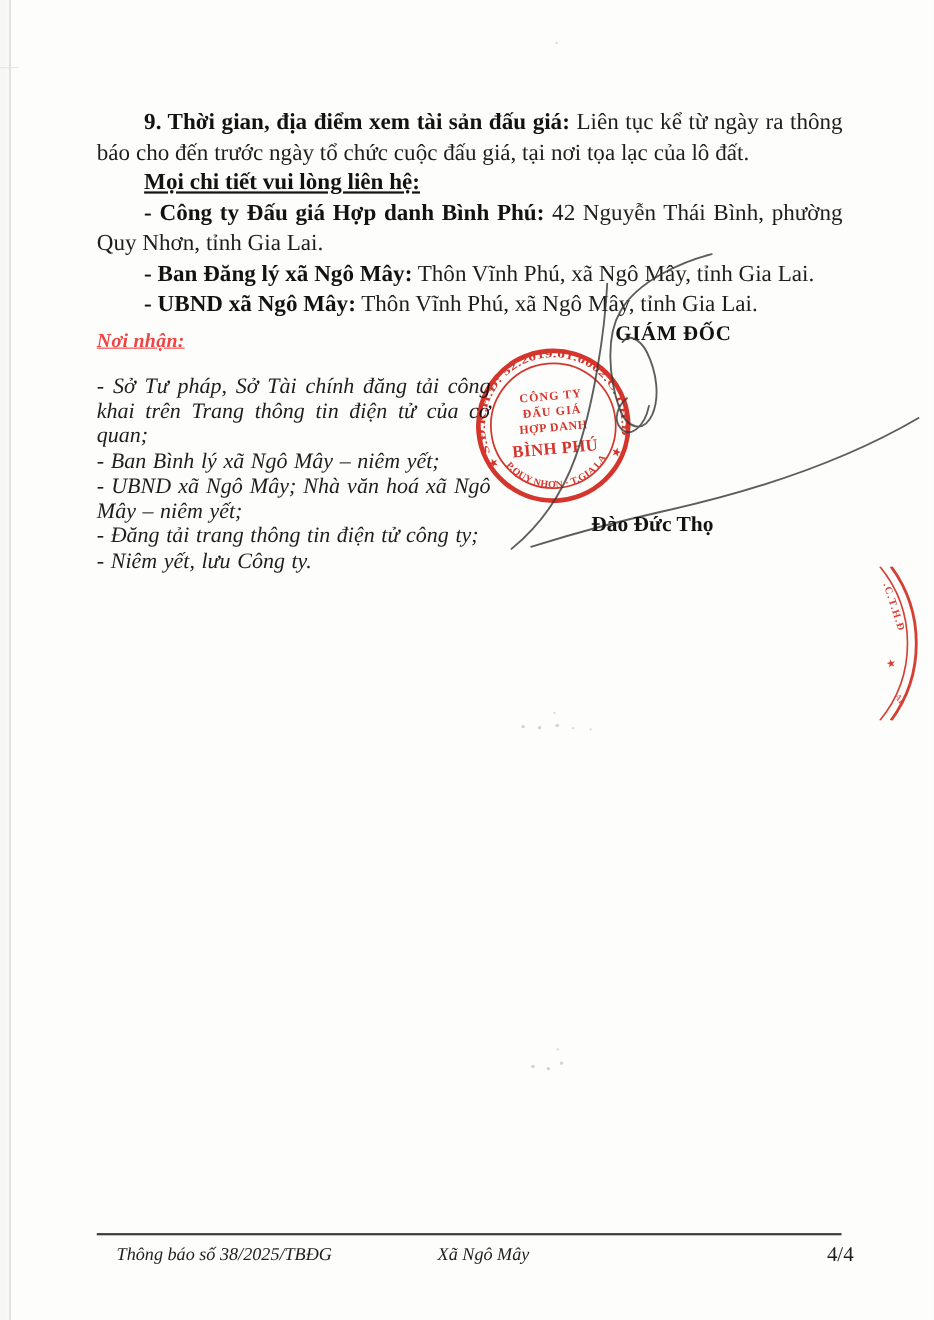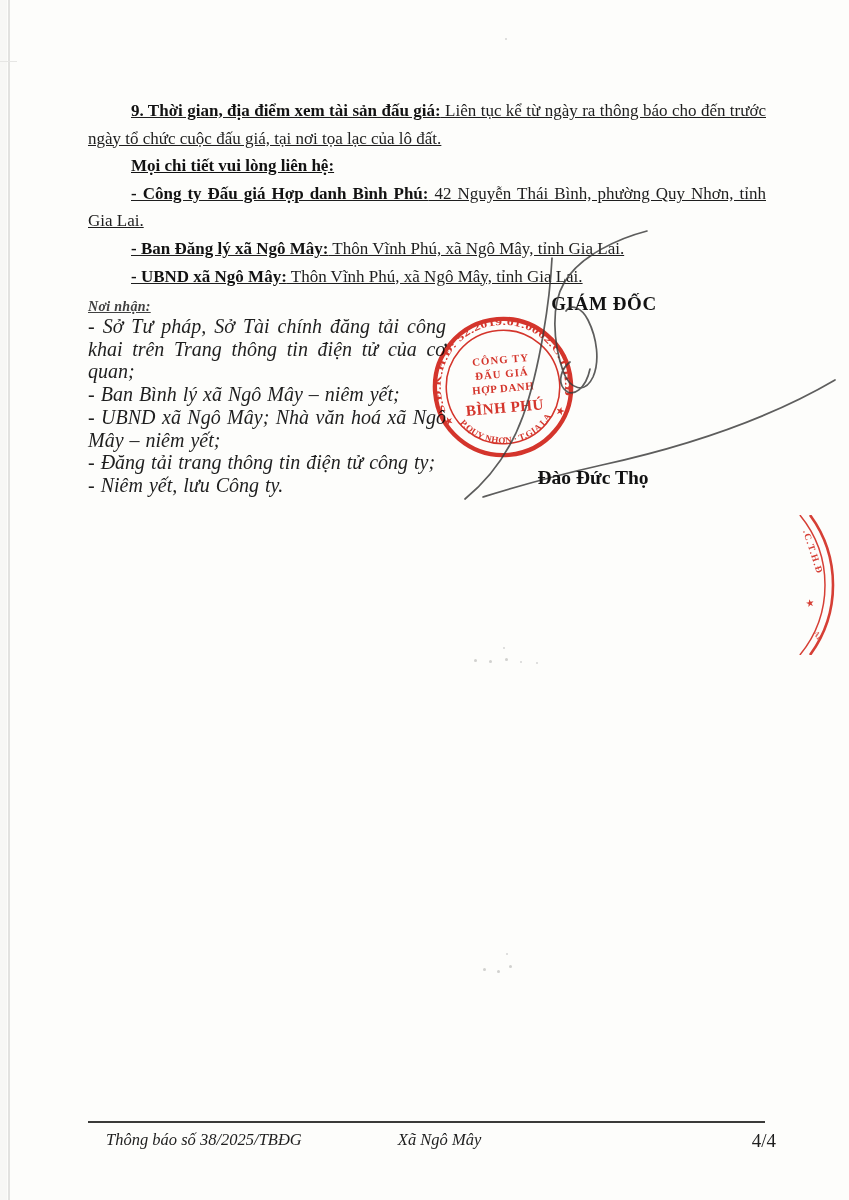--- a/index.html
+++ b/index.html
@@ -11,39 +11,39 @@
   
   .edge-band { position:absolute; left:0; top:0; width:7px; height:1200px; background:#f7f7f5; }
   .edge-line { position:absolute; left:8px; top:0; width:2px; height:1200px; background:#e2e2e0; }
   .edge-tick { position:absolute; left:0; top:61px; width:17px; height:1px; background:#e6e6e4; }
   .speck { position:absolute; width:3px; height:3px; border-radius:50%; background:#9c9c9a; opacity:.45; }
   .speck.sm { width:2px; height:2px; opacity:.4; }
 
   
   .content {
     position:absolute; left:88px; top:97px; width:678px;
-    font-size:17px; line-height:27.6px; text-align:justify;text-decoration:underline;
+    font-size:21px; line-height:27.6px; text-align:justify;
   }
   .content p { margin:0; }
   .ind { text-indent:43px; }
   .contact-h { margin-top:2px; }
   .u { text-decoration:underline; }
   b { color:#121212; }
 
   
   .recipients { position:absolute; left:88px; top:299px; width:358px; }
   .rcp-h {
-    font-weight:bold; font-style:italic; font-size:14px;
-    text-decoration:underline; letter-spacing:.3px; margin-bottom:0; color:#404040;
+    font-weight:bold; font-style:italic; font-size:18px;
+    text-decoration:underline; letter-spacing:.3px; margin-bottom:20px; color:#ef4444;
   }
   .rcp-item { font-style:italic; font-size:20px; line-height:22.7px; text-align:justify; word-spacing:1px; }
 
   
   .director-title {
-    position:absolute; left:543px; top:293px; width:122px; text-align:center;
+    position:absolute; left:543px; top:293px; width:122px; text-align:right;
     font-weight:bold; font-size:19px; letter-spacing:.6px; color:#121212;
   }
   .director-name {
     position:absolute; left:517px; top:467px; width:152px; text-align:center;
     font-weight:bold; font-size:19.5px; color:#121212;
   }
   .stamp-svg {
     position:absolute; left:429px; top:313px; width:148px; height:148px;
     transform:rotate(-5deg); mix-blend-mode:multiply; opacity:.95;
   }

